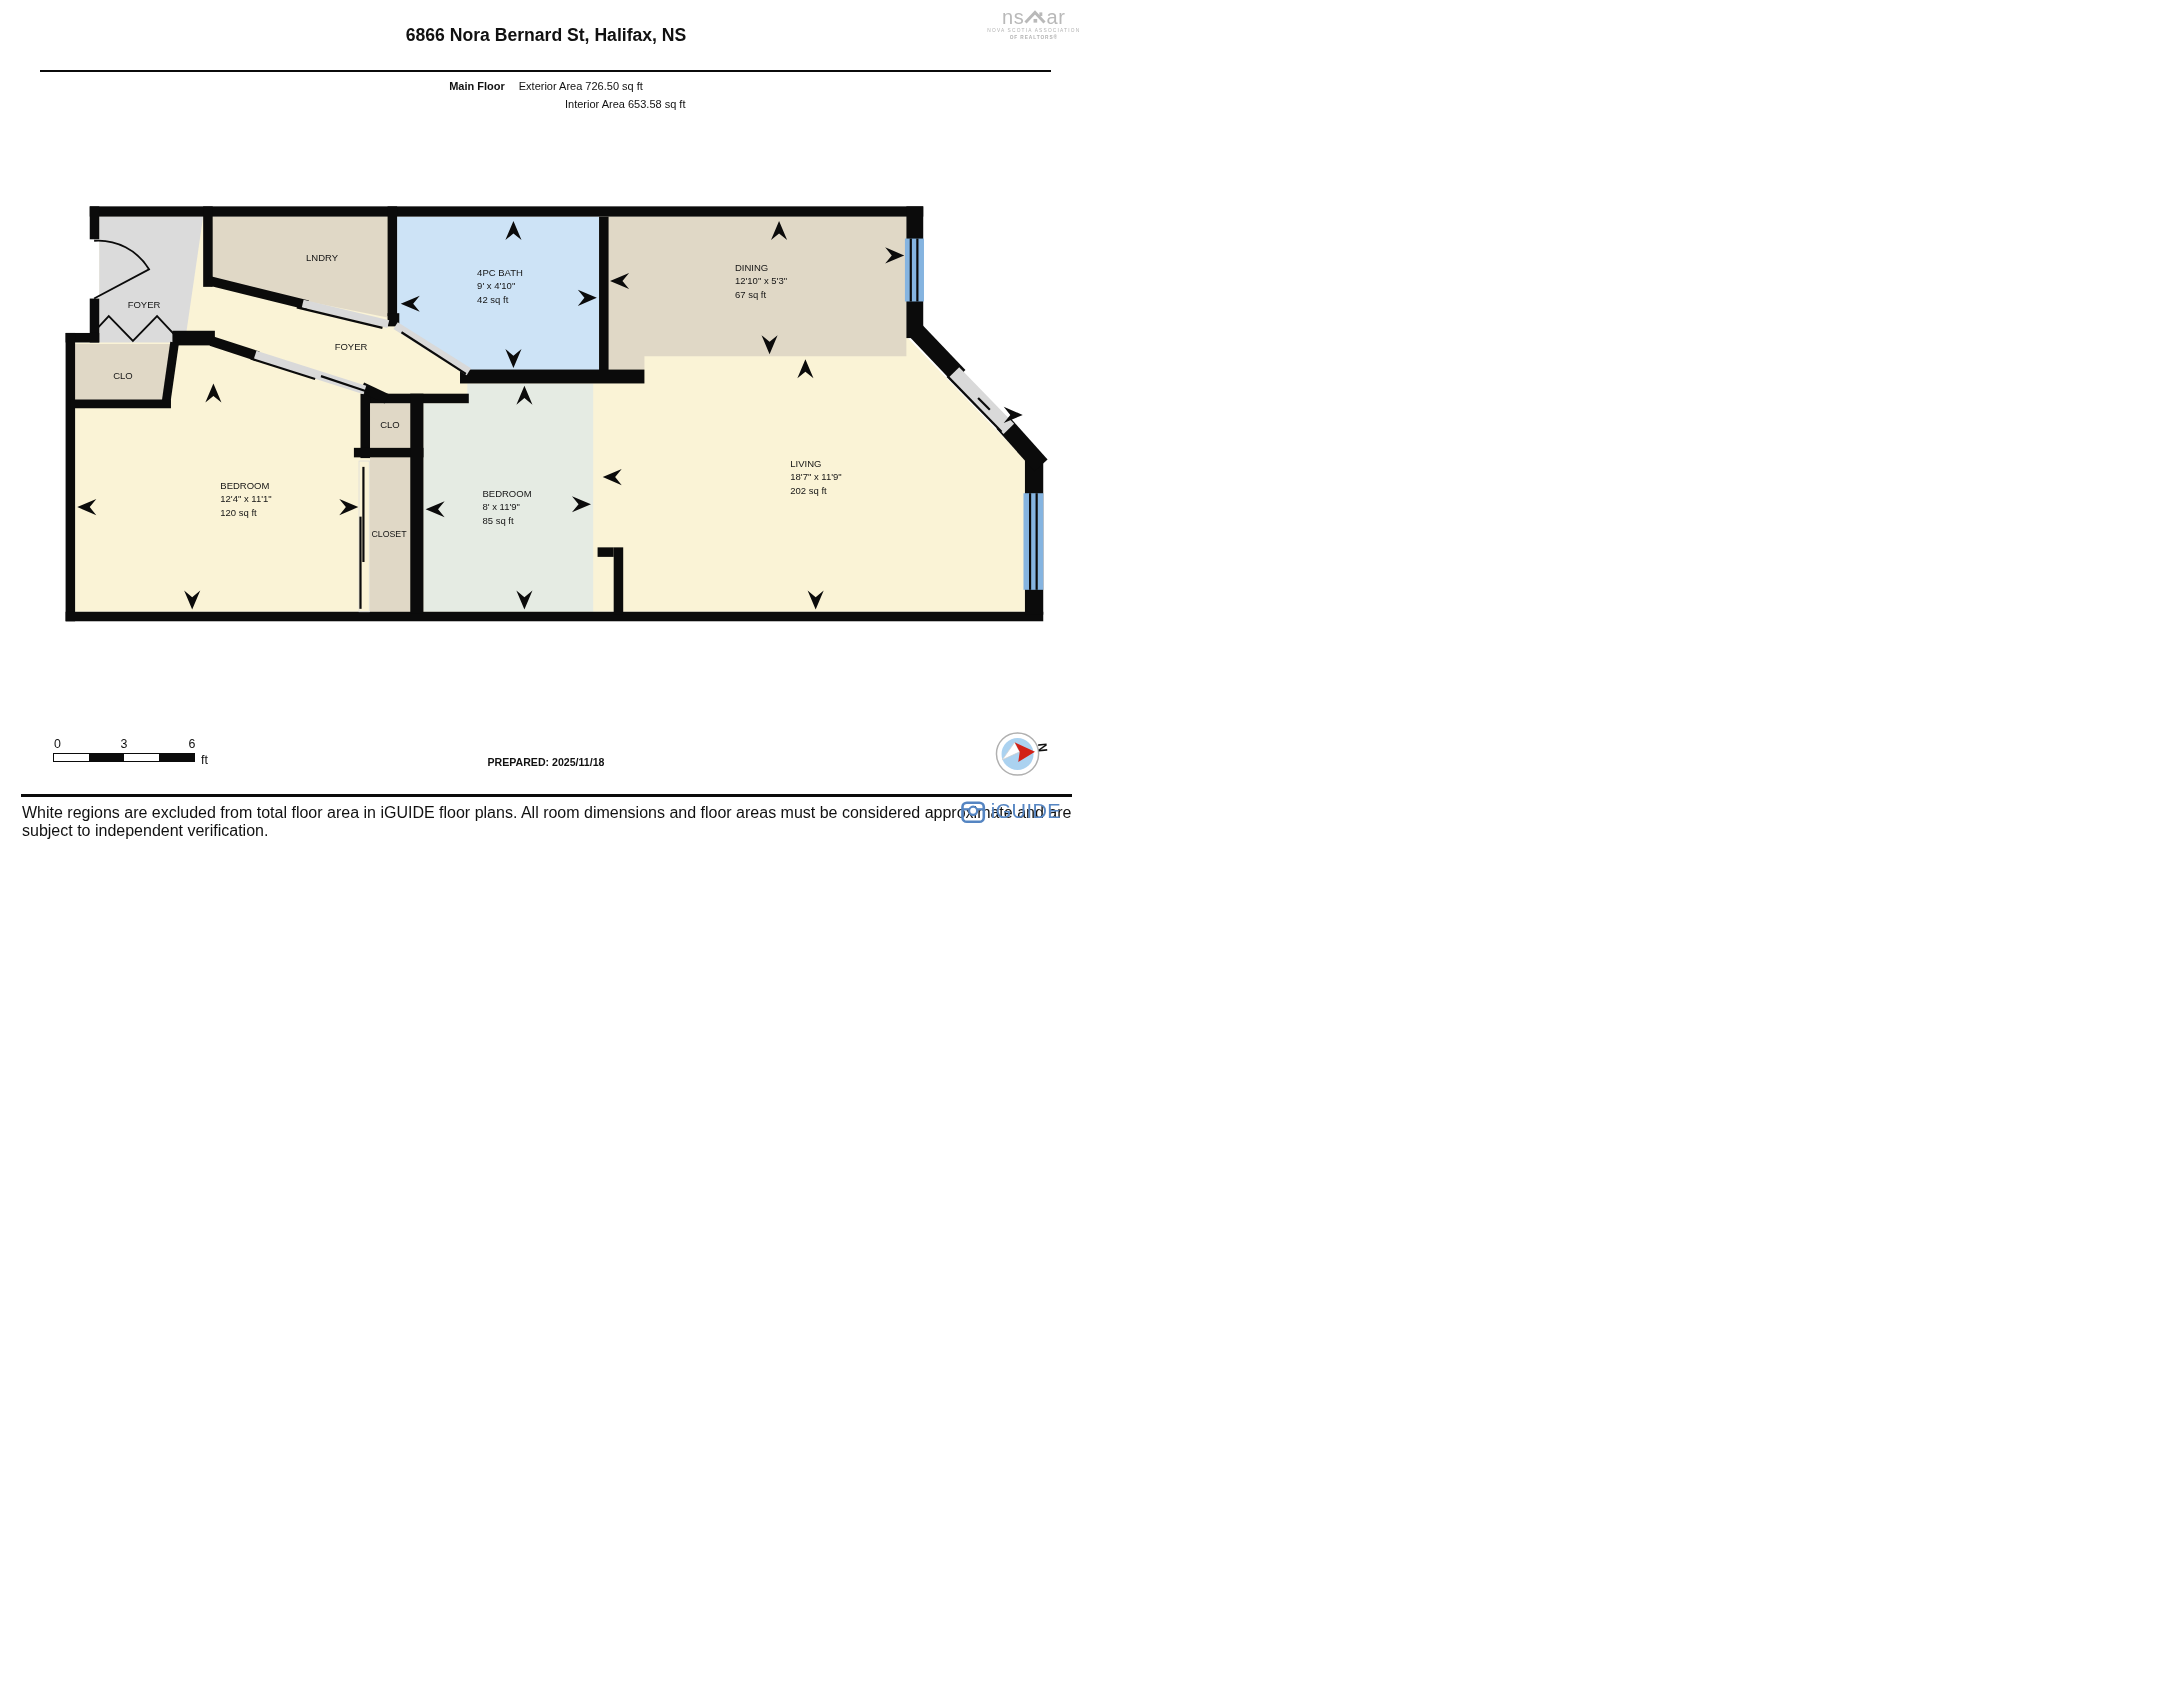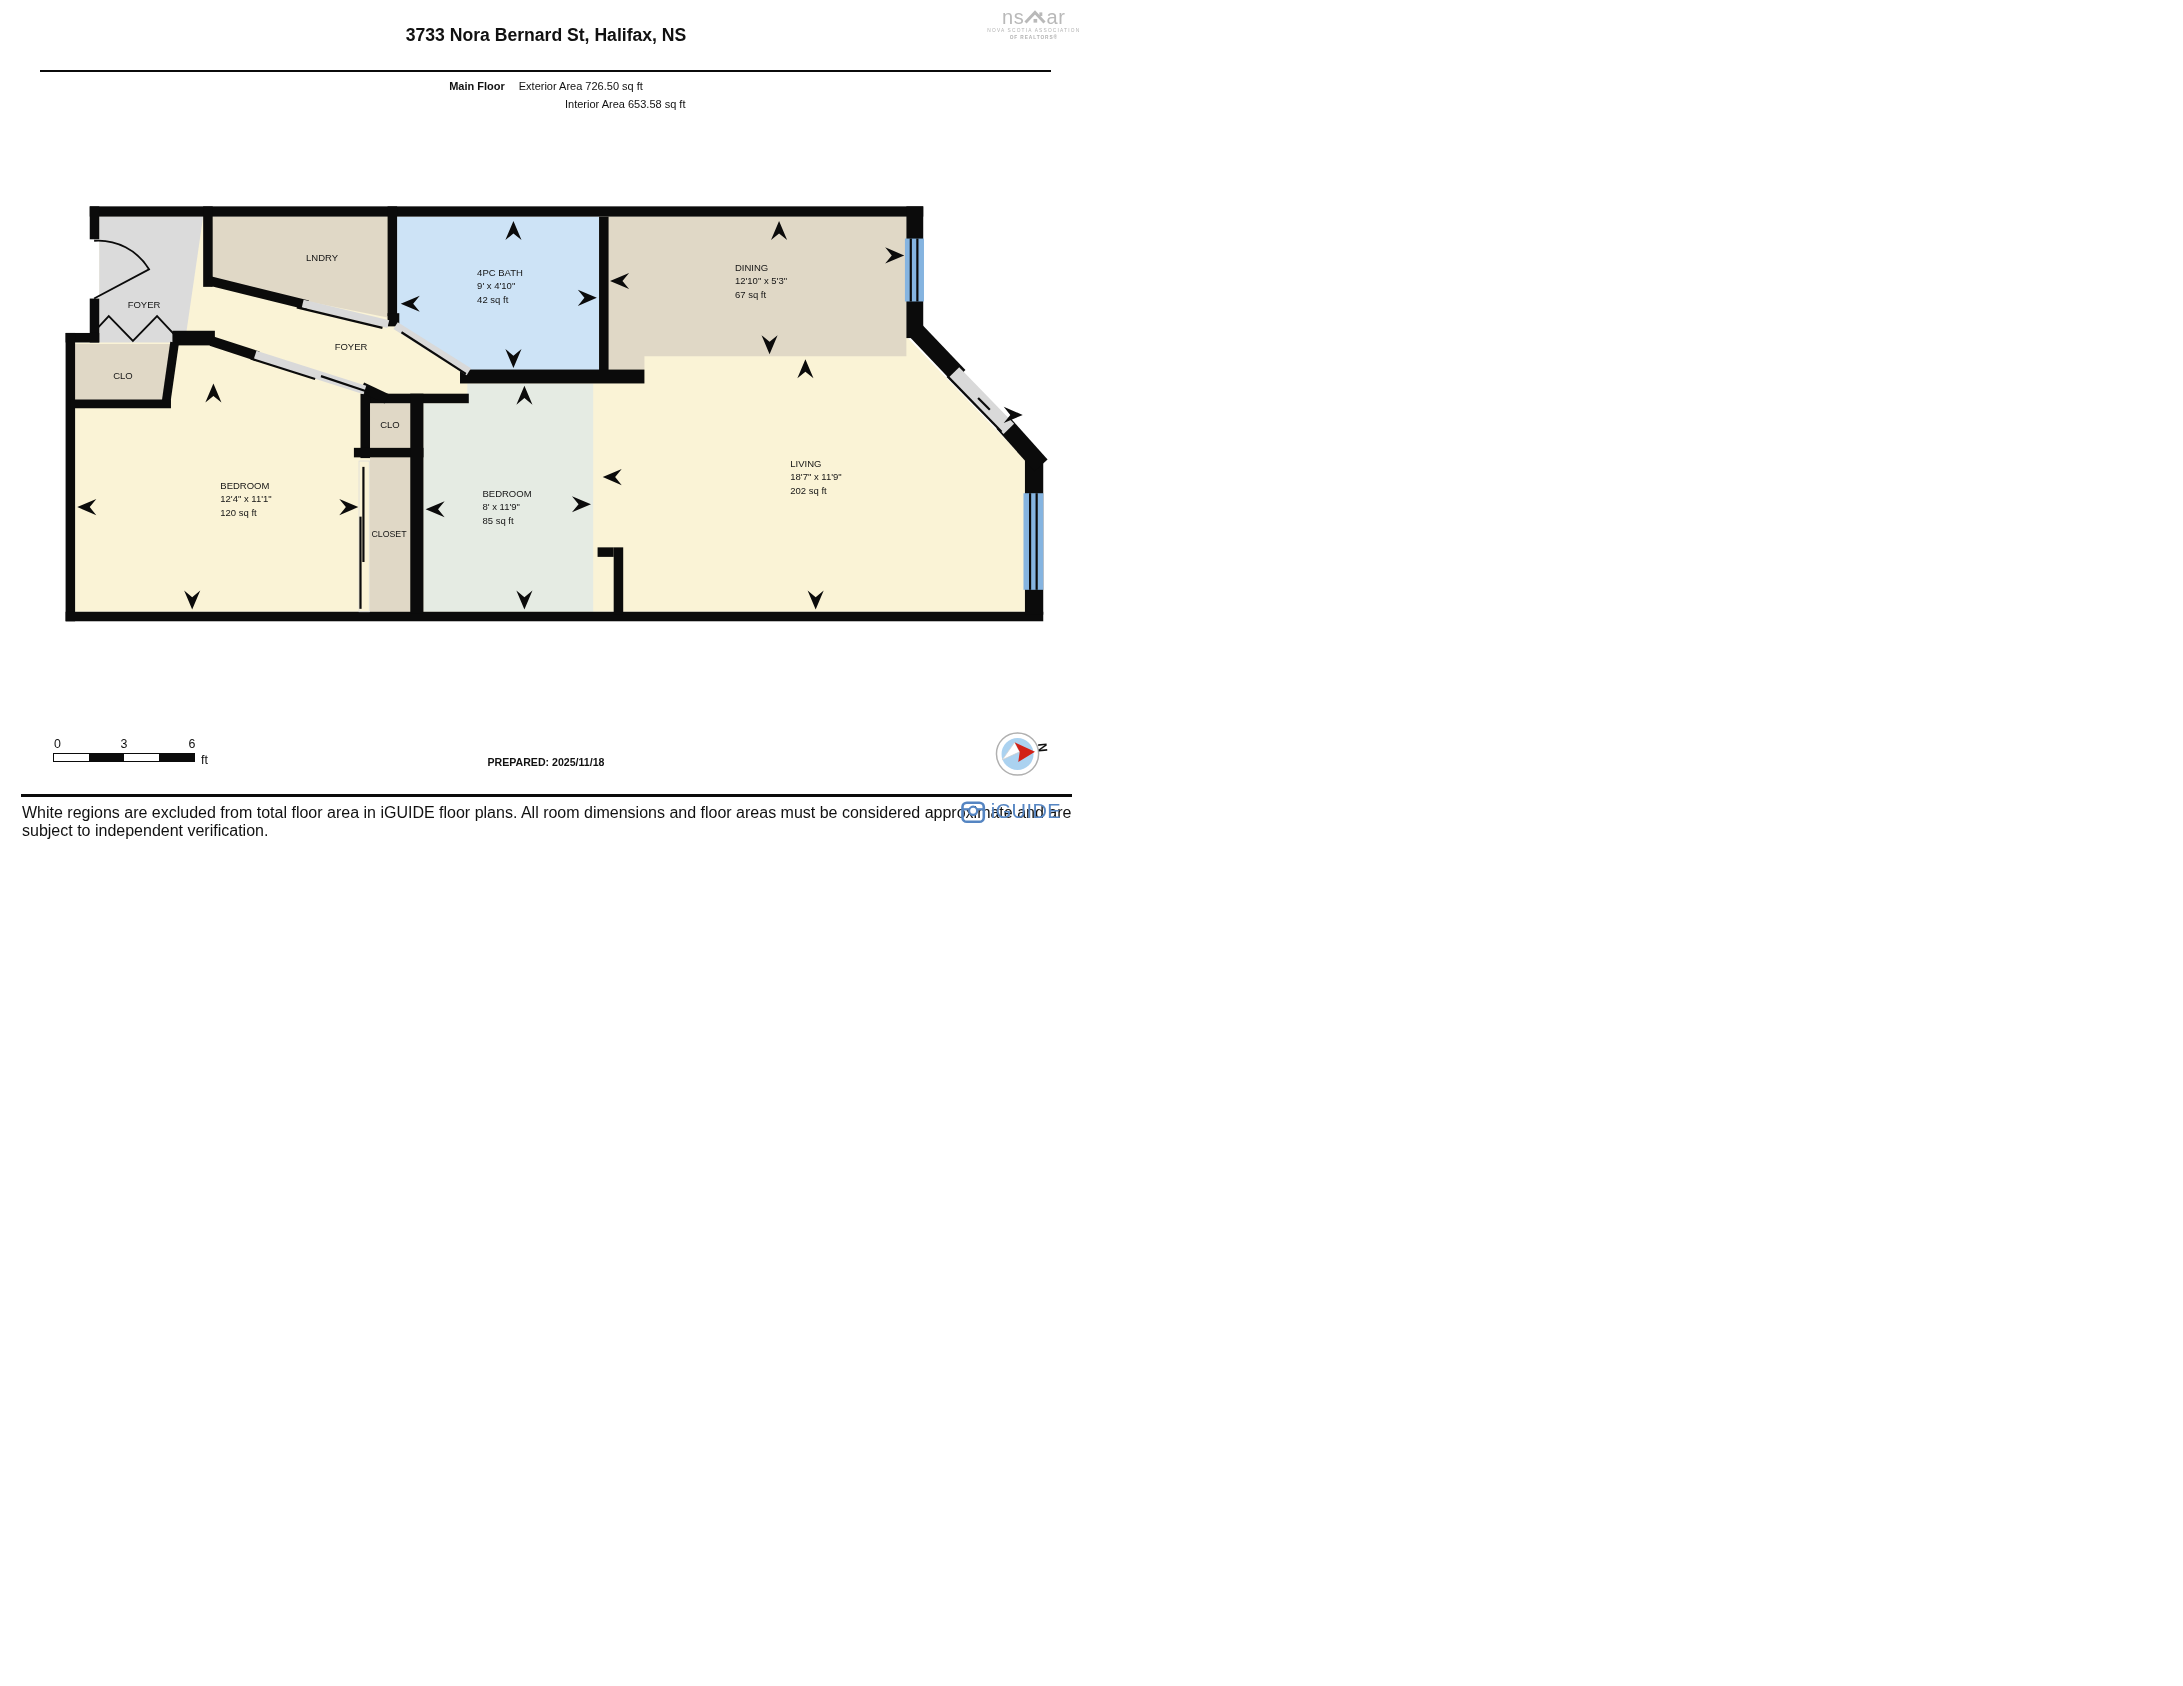--- a/index.html
+++ b/index.html
@@ -45,21 +45,21 @@
   .prepared{top:756px;left:0;width:100%;text-align:center;font-size:10.6px;font-weight:600}
   .compass{left:994px;top:730px}
   .footrule{top:794px;left:20.5px;width:1051px;height:2.9px;background:var(--wall)}
   .disclaimer{top:804px;left:22px;font-size:16px}
   .iguide{top:799px;right:31px;display:flex;align-items:center;gap:4.4px;color:var(--brand_blue)}
   .iguide .txt{font-size:20px;font-weight:400;letter-spacing:0.4px}
 </style>
 </head>
 <body>
 
-<div class="abs title">3733 Nora Bernard St, Halifax, NS</div>
+<div class="abs title">6866 Nora Bernard St, Halifax, NS</div>
 <div class="abs hrule"></div>
 <div class="abs subline1">
   <b>Main Floor</b><span>Exterior Area 726.50 sq ft</span>
 </div>
 <div class="abs subline2">Interior Area 653.58 sq ft</div>
 
 <div class="abs nsar">
   <div class="brandrow">
     <span>ns</span>
     <svg width="22" height="19" viewBox="0 0 30 26">

